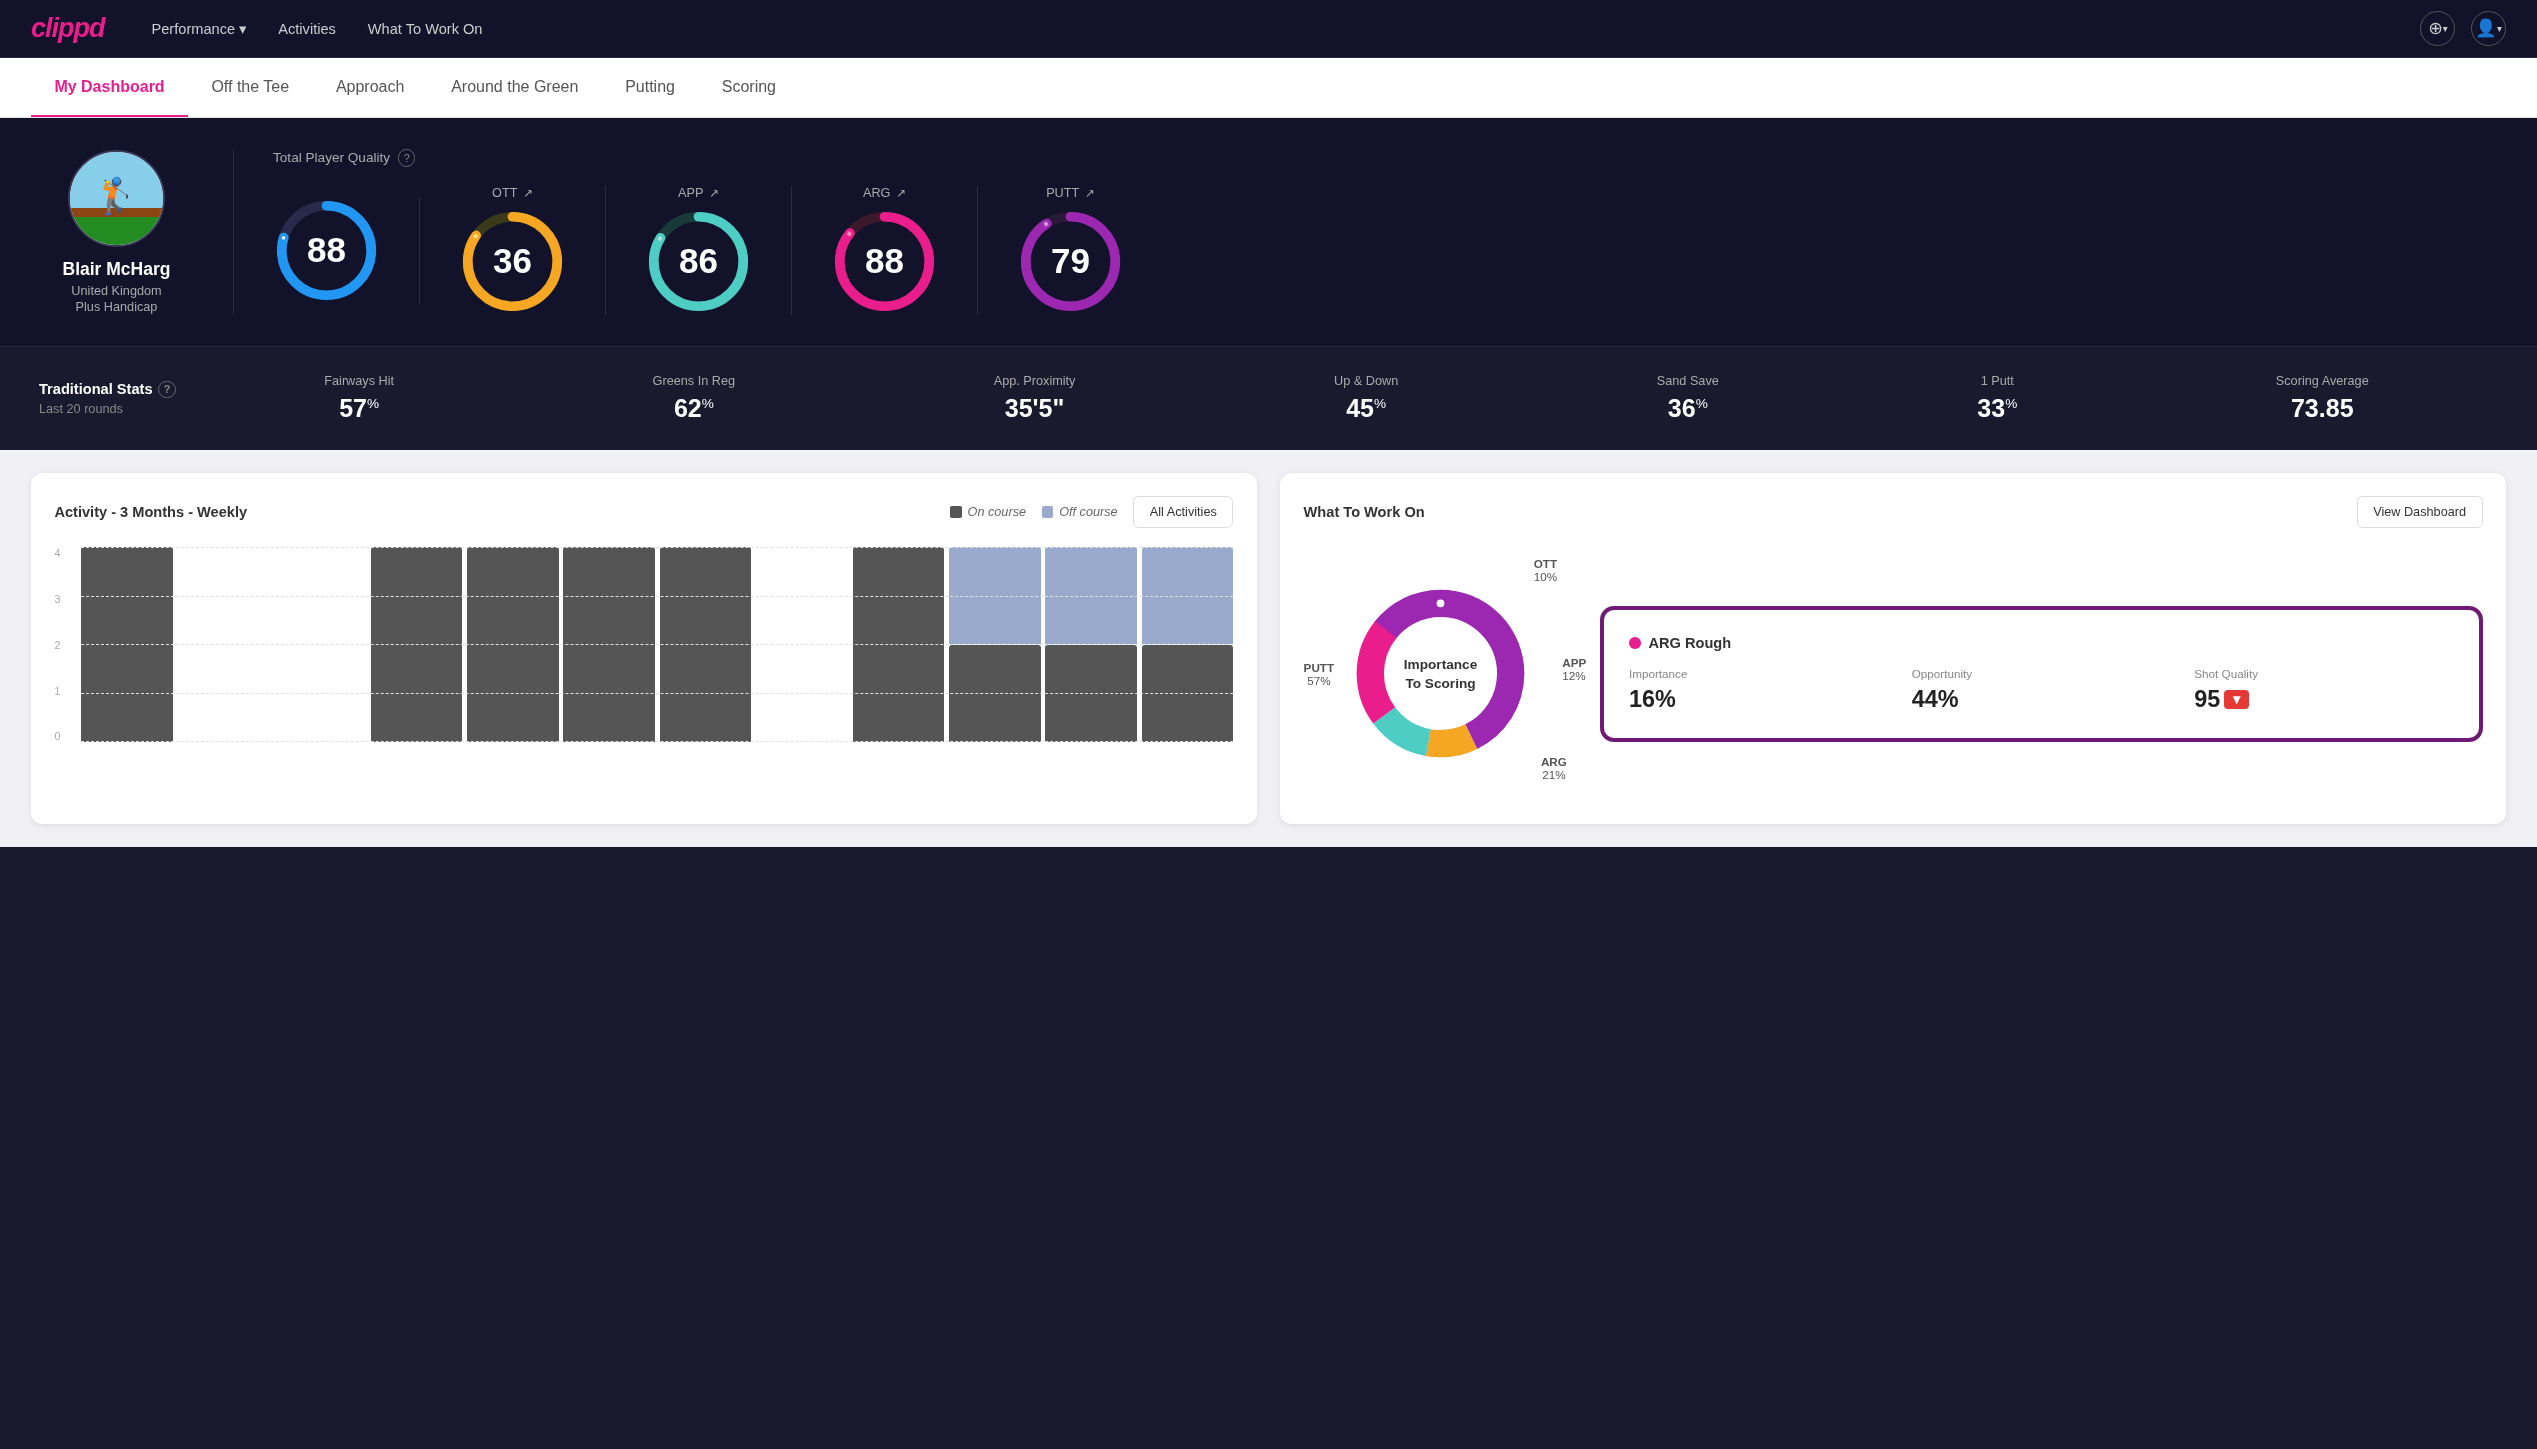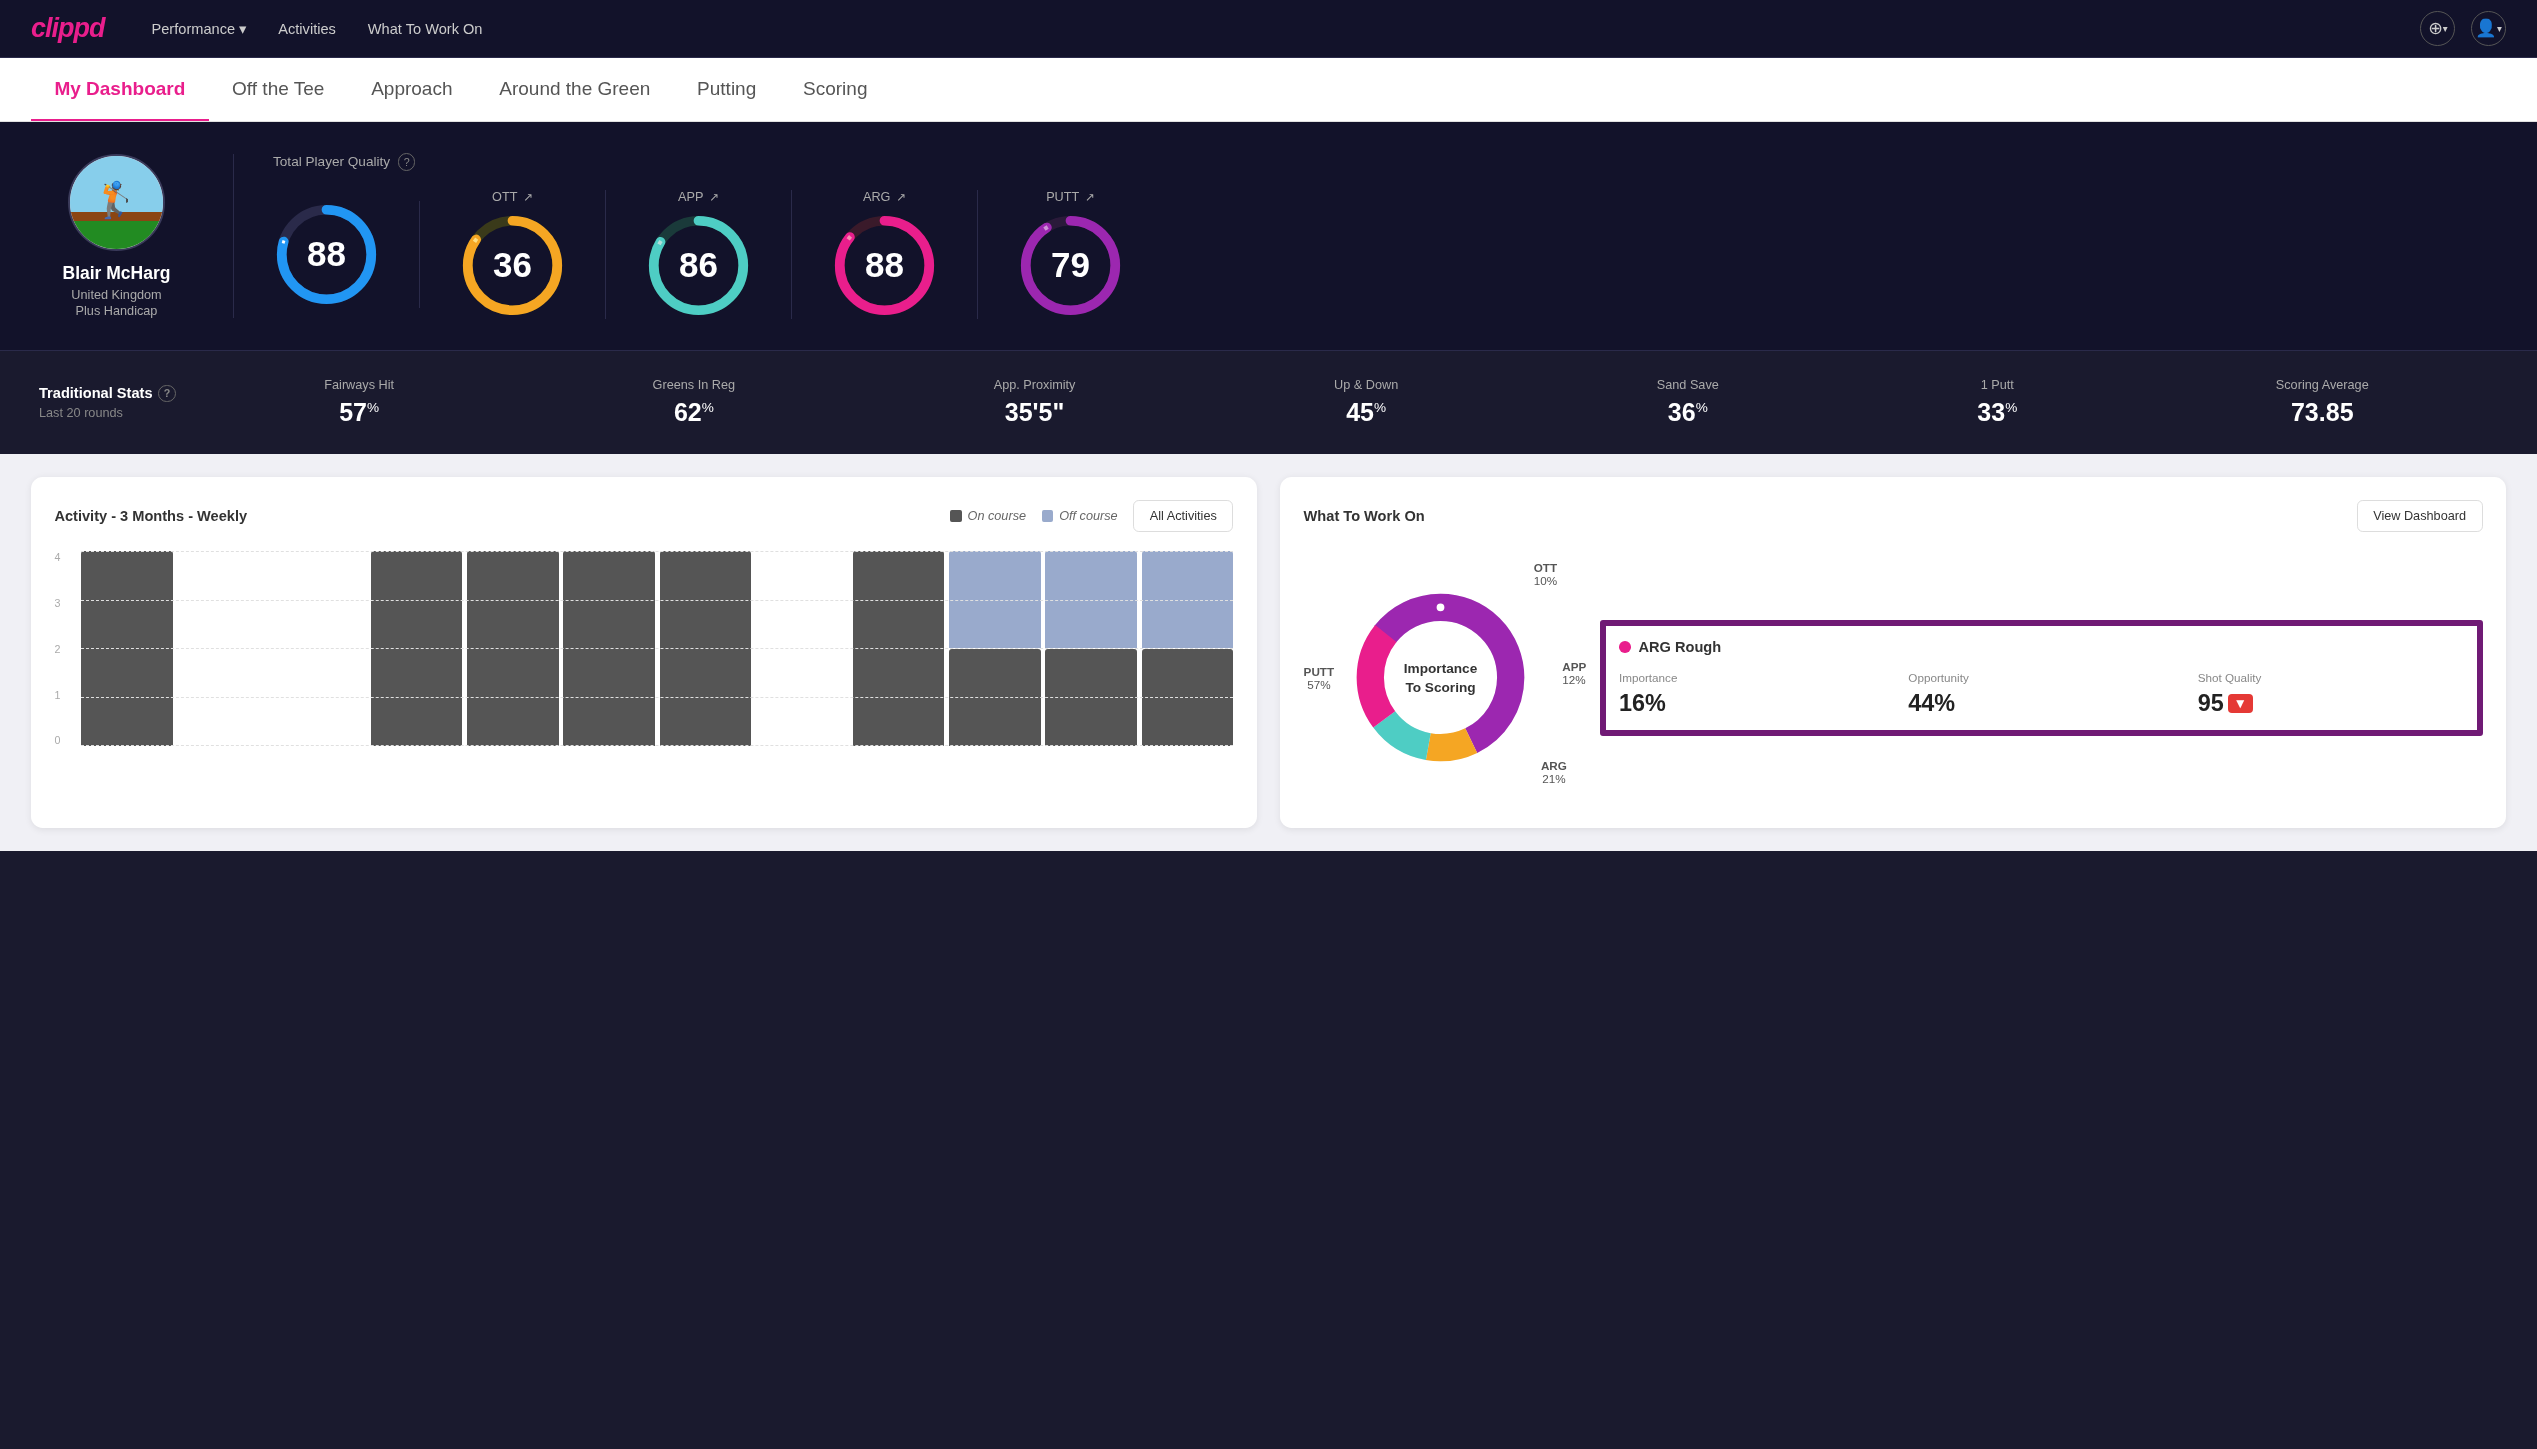--- a/index.html
+++ b/index.html
@@ -45,21 +45,21 @@
 
     
     .tabs-bar {
       background: #fff;
       display: flex;
       padding: 0 31px;
       border-bottom: 1px solid #e0e0e0;
     }
     .tab-item {
       padding: 19.5px 23.4px;
-      font-size: 19px;
+      font-size: 16px;
       color: #555;
       cursor: pointer;
       border-bottom: 2.9px solid transparent;
       white-space: nowrap;
     }
     .tab-item.active {
       color: #e91e8c;
       border-bottom: 2.9px solid #e91e8c;
       font-weight: 600;
     }
@@ -301,23 +301,23 @@
 
     
     .donut-section {
       display: flex;
       gap: 23.4px;
       align-items: center;
     }
 
     .info-card {
       flex: 1;
-      border: 6px solid #701a75;
-      border-radius: 3px;
-      padding: 13px;
+      border: 4px solid #701a75;
+      border-radius: 14px;
+      padding: 25px;
     }
     .info-card-header {
       display: flex;
       align-items: center;
       gap: 7.8px;
       margin-bottom: 15.6px;
     }
     .info-card-dot {
       width: 11.7px; height: 11.7px;
       border-radius: 50%;

